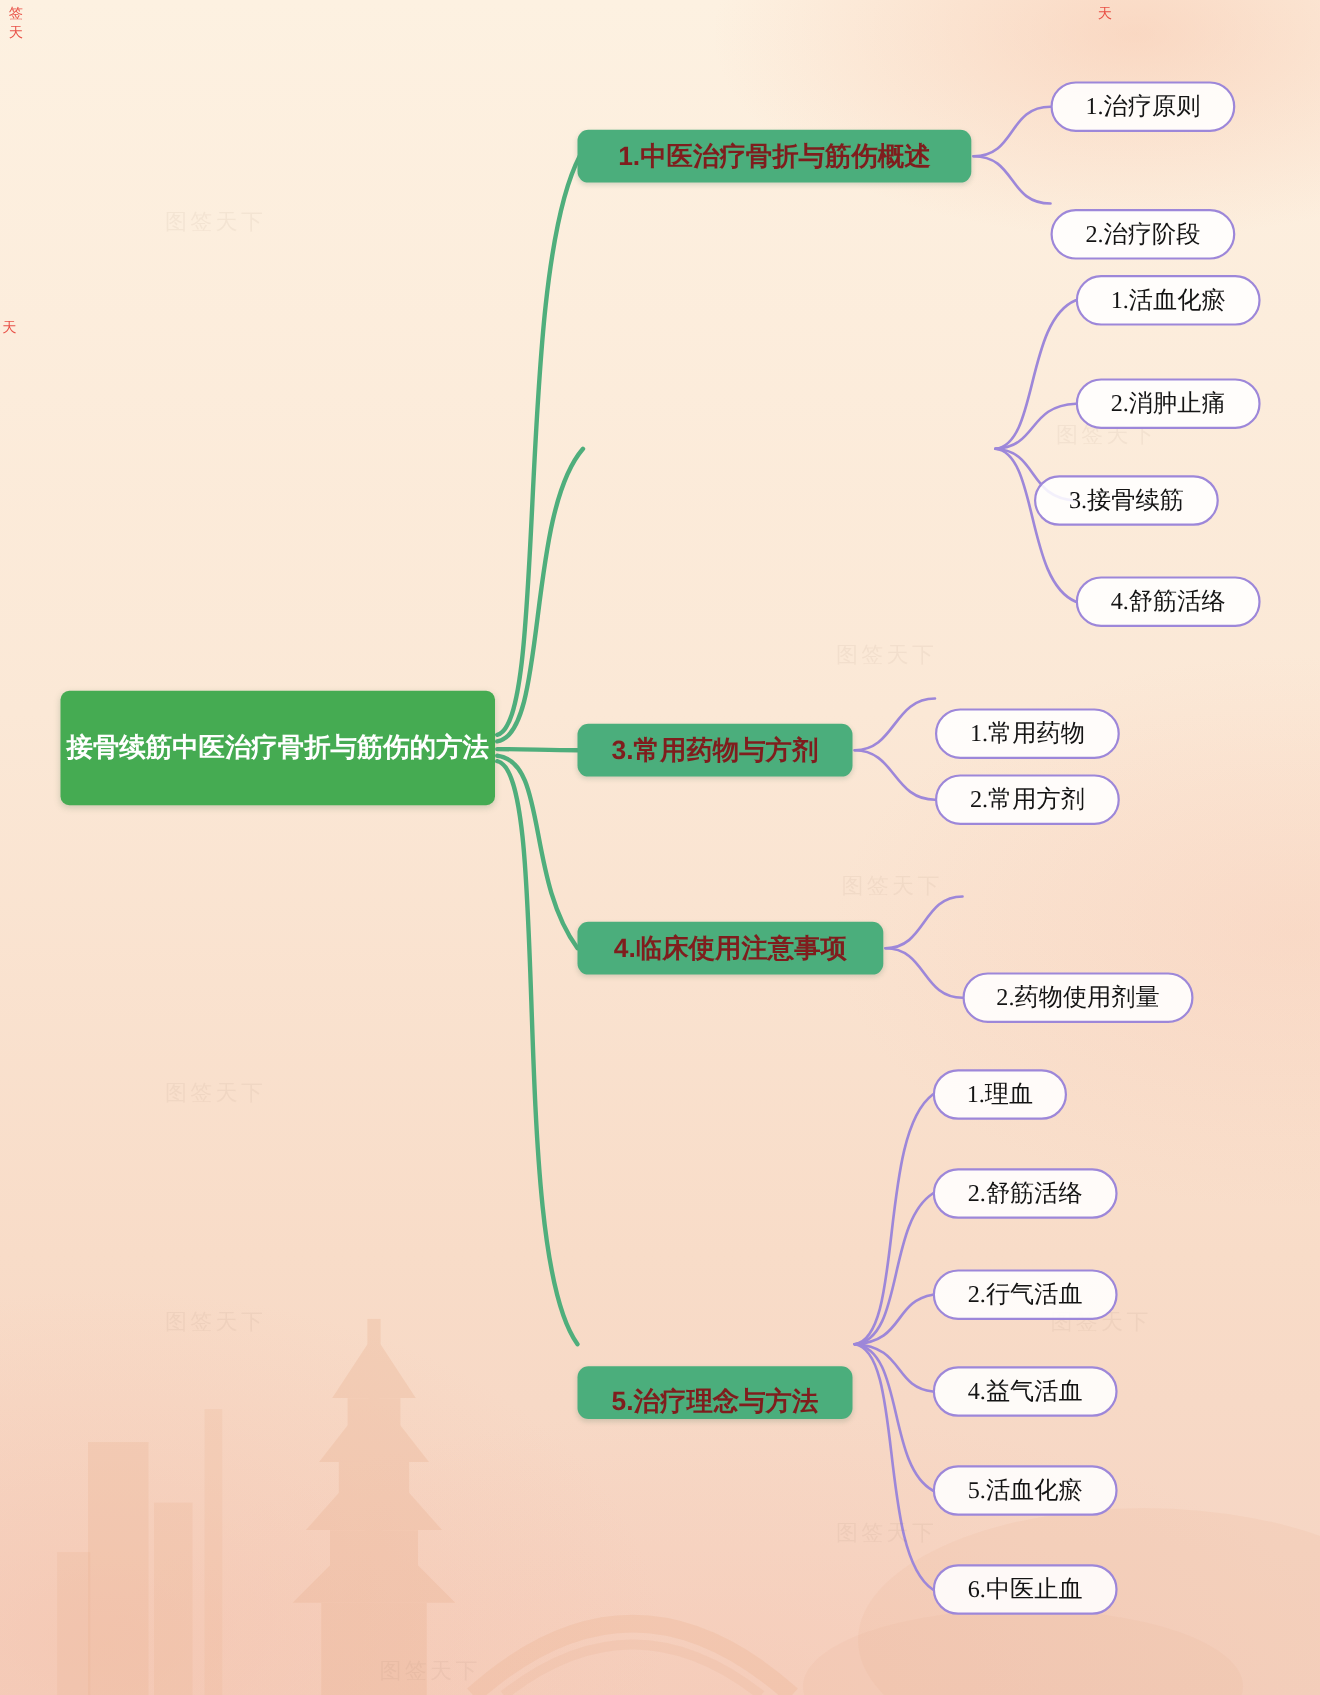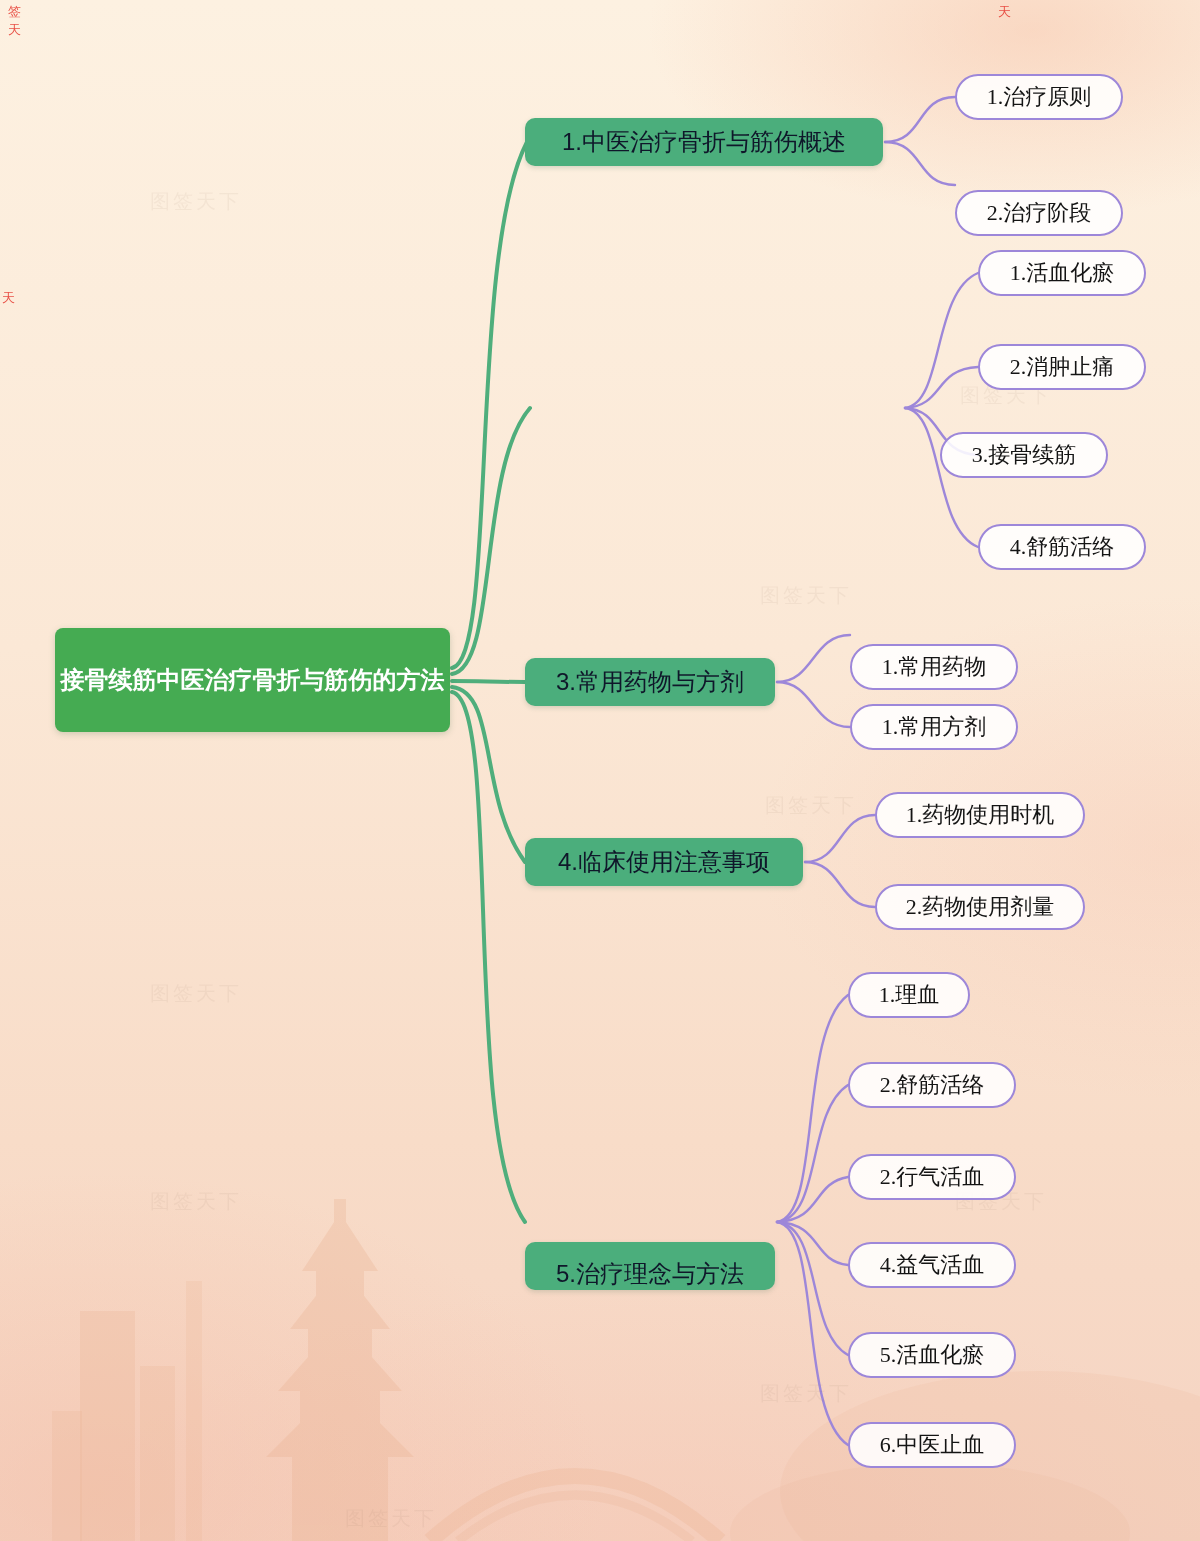--- a/index.html
+++ b/index.html
@@ -24,21 +24,21 @@
     position:absolute;left:55px;top:628px;width:395px;height:104px;
     background:#45ab52;border-radius:8px;
     display:flex;flex-direction:row;align-items:center;justify-content:center;
     color:#ffffff;font-weight:bold;font-size:24px;line-height:36px;
     box-shadow:0 2px 6px rgba(80,120,80,.25);
     box-sizing:border-box;text-align:center;
   }
   .branch{
     position:absolute;height:48px;background:#4bae7c;border-radius:10px;
     display:flex;align-items:center;justify-content:center;
-    color:#0f172a;font-weight:normal;font-size:24px;
+    color:#7f1d1d;font-weight:bold;font-size:24px;
     box-shadow:0 2px 5px rgba(80,120,90,.22);
     box-sizing:border-box;white-space:nowrap;
   }
   .leaf{
     position:absolute;height:46px;
     background:rgba(255,255,255,.88);
     border:2px solid #9d87d9;border-radius:24px;
     display:flex;align-items:center;justify-content:center;
     color:#141414;font-size:22px;
     font-family:"Liberation Serif", serif;
@@ -155,28 +155,25 @@
     <span>4.舒筋活络</span>
   </div>
 
   <div class="branch" style="left:525px;top:658px;width:250px;">
     <span>3.常用药物与方剂</span>
   </div>
   <div class="leaf" style="left:850px;top:612px;width:168px;margin-top:32px;">
     <span>1.常用药物</span>
   </div>
   <div class="leaf" style="left:850px;top:704px;width:168px;">
-    <span>1.常用方剂</span>
+    <span>2.常用方剂</span>
   </div>
 
   <div class="branch" style="left:525px;top:838px;width:278px;">
     <span>4.临床使用注意事项</span>
-  </div>
-  <div class="leaf" style="left:875px;top:792px;width:210px;">
-    <span>1.药物使用时机</span>
   </div>
   <div class="leaf" style="left:875px;top:884px;width:210px;">
     <span>2.药物使用剂量</span>
   </div>
 
   <div class="branch" style="left:525px;top:1242px;width:250px;align-items:flex-end;">
     <span>5.治疗理念与方法</span>
   </div>
   <div class="leaf" style="left:848px;top:972px;width:122px;">
     <span>1.理血</span>

